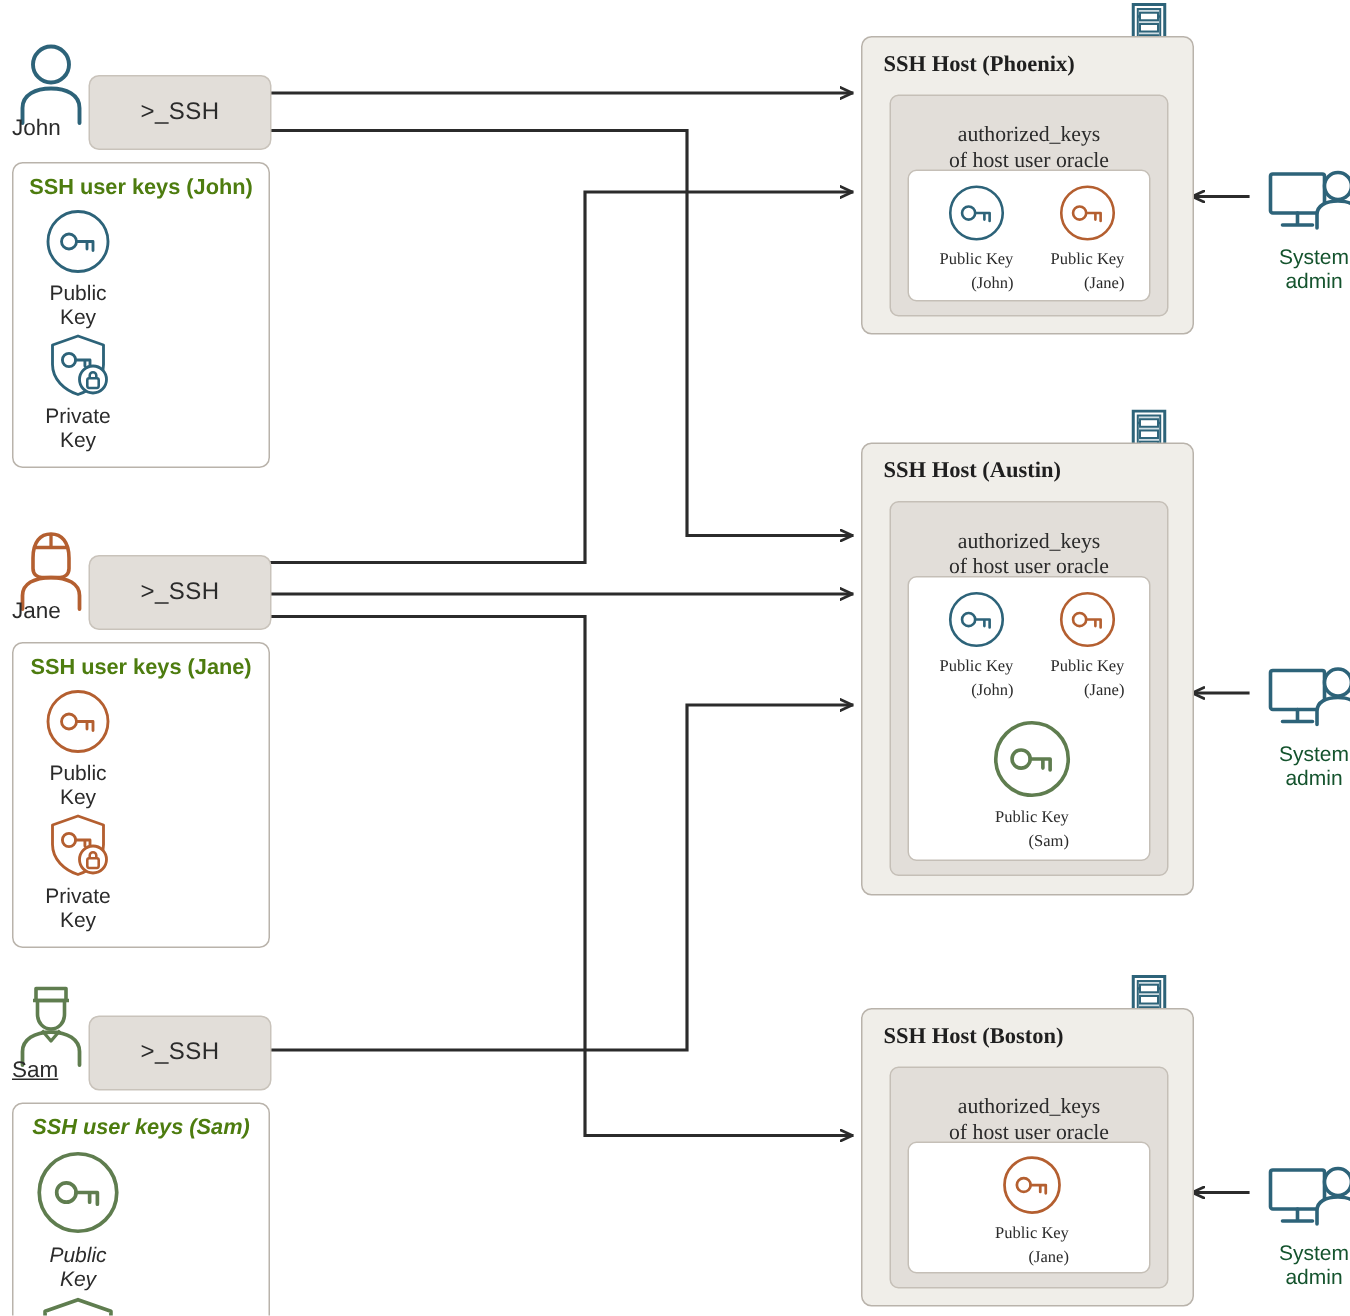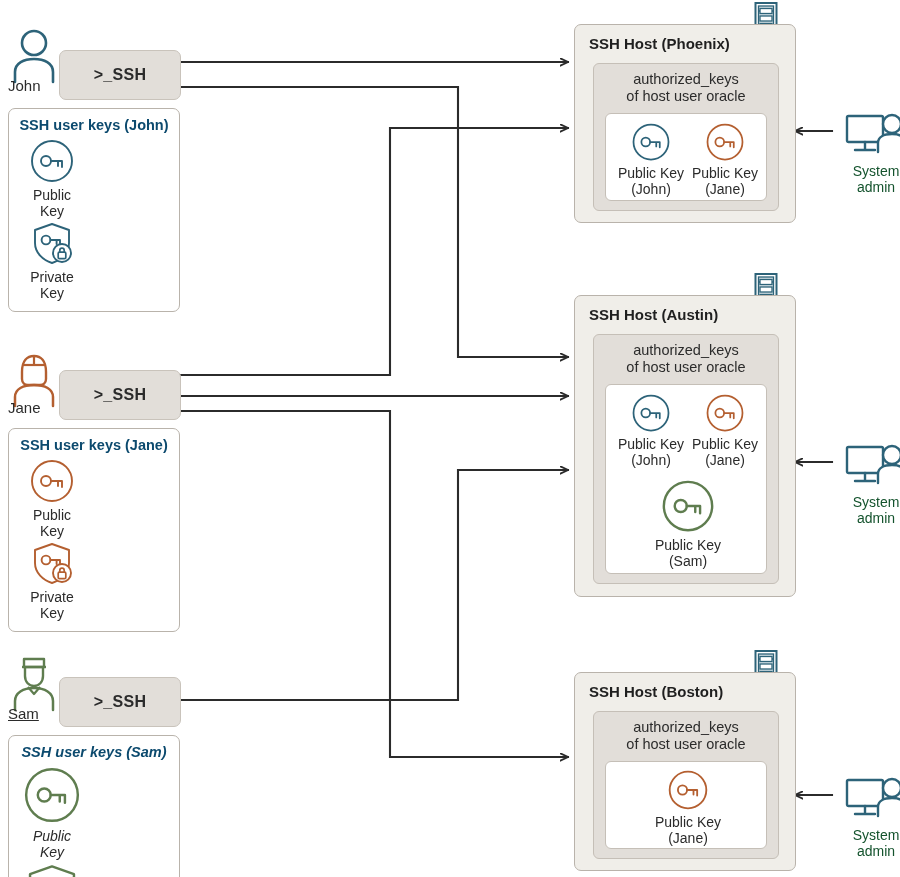--- a/index.html
+++ b/index.html
@@ -13,54 +13,54 @@
   svg.wires{position:absolute;left:0;top:0;width:900px;height:877px;pointer-events:none;}
 
   
   .user-group{position:absolute;}
   .user-avatar{position:absolute;width:48px;height:56px;}
   .user-name{position:absolute;font-size:15px;line-height:16px;text-align:left;white-space:nowrap;}
   .ssh-btn{
     position:absolute;width:120px;height:48px;border-radius:7px;
     background:#e2ded9;border:1px solid #c9c3bb;
     display:flex;align-items:center;justify-content:center;
-    font-size:16px;font-weight:bold;color:#2b2b2b;letter-spacing:.3px;
+    font-size:16px;font-weight:normal;color:#2b2b2b;letter-spacing:.3px;
   }
   .keys-card{
     position:absolute;width:172px;background:#ffffff;
     border:1px solid #b9b3ab;border-radius:7px;
     box-sizing:border-box;padding:8px 6px 10px 6px;
   }
-  .keys-card-title{font-size:14.5px;font-weight:bold;text-align:center;color:#0c4a6e;margin-bottom:4px;white-space:nowrap;}
+  .keys-card-title{font-size:14.5px;font-weight:bold;text-align:center;color:#4d7c0f;margin-bottom:4px;white-space:nowrap;}
   .keys-row{display:flex;justify-content:space-around;align-items:flex-start;flex-direction:column;}
   .key-item{display:flex;flex-direction:column;align-items:center;width:74px;}
   .key-caption{font-size:14px;line-height:16px;text-align:center;margin-top:2px;color:#2b2b2b;}
 
   
   .host{
     position:absolute;box-sizing:border-box;
-    background:#f0eee9;border:1px solid #b9b3ab;border-radius:7px;
+    background:#f0eee9;border:1px solid #b9b3ab;border-radius:7px;font-family:Liberation Serif, serif;
   }
   .host-title{
     position:absolute;left:14px;top:10px;
     font-size:15px;font-weight:bold;color:#1f1f1f;white-space:nowrap;
   }
   .rack-icon{position:absolute;width:26px;height:40px;}
   .authkeys{
     position:absolute;box-sizing:border-box;
     background:#e2ded9;border:1px solid #c5bfb7;border-radius:6px;
-    padding-top:7px;
+    padding-top:18px;
   }
   .authkeys-title{font-size:14.5px;line-height:17px;text-align:center;color:#2b2b2b;white-space:nowrap;}
   .keybox{
     position:absolute;box-sizing:border-box;left:11px;right:11px;
     background:#ffffff;border:1px solid #c5bfb7;border-radius:6px;
   }
   .hostkey{position:absolute;display:flex;flex-direction:column;align-items:center;}
-  .hostkey .key-caption{font-size:14px;line-height:16px;}
+  .hostkey .key-caption{font-size:11px;line-height:16px;text-align:right;}
 
   .admin{position:absolute;display:flex;flex-direction:column;align-items:center;width:76px;}
   .admin-label{font-size:14px;line-height:16px;text-align:center;margin-top:1px;color:#14532d;}
 </style>
 </head>
 <body>
 
 <div id="stage">
 
   <svg class="wires" viewBox="0 0 900 877">

